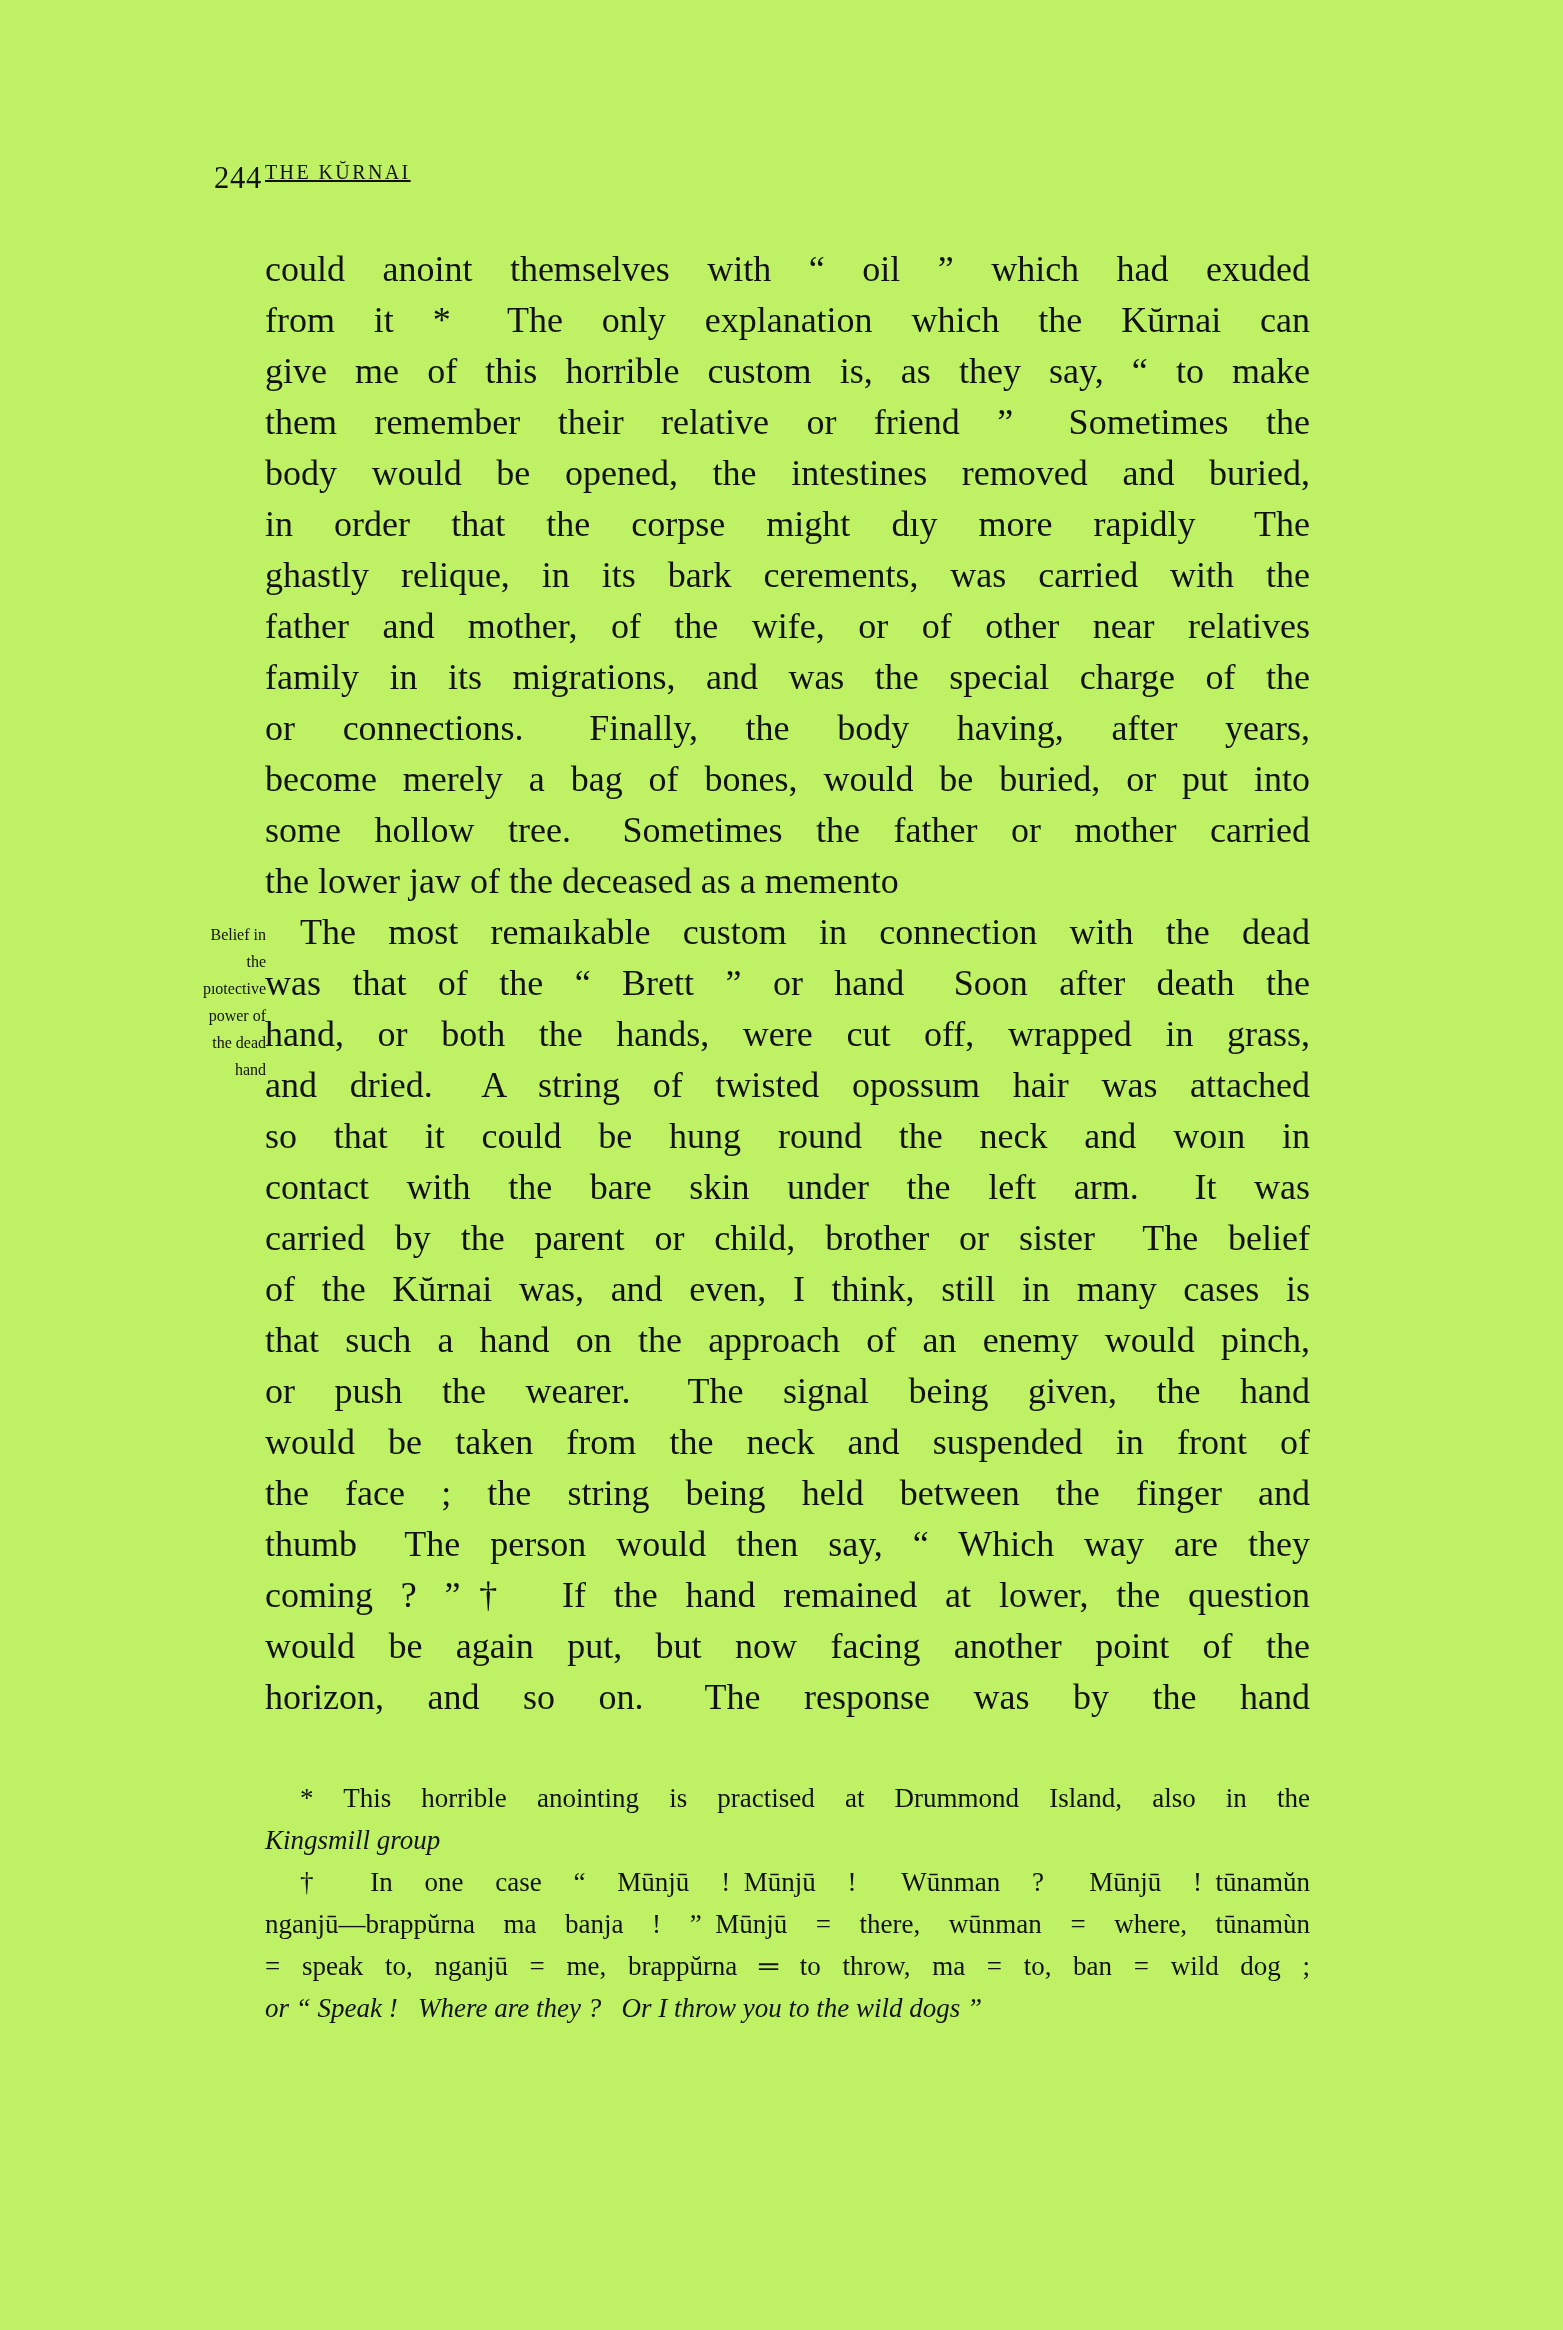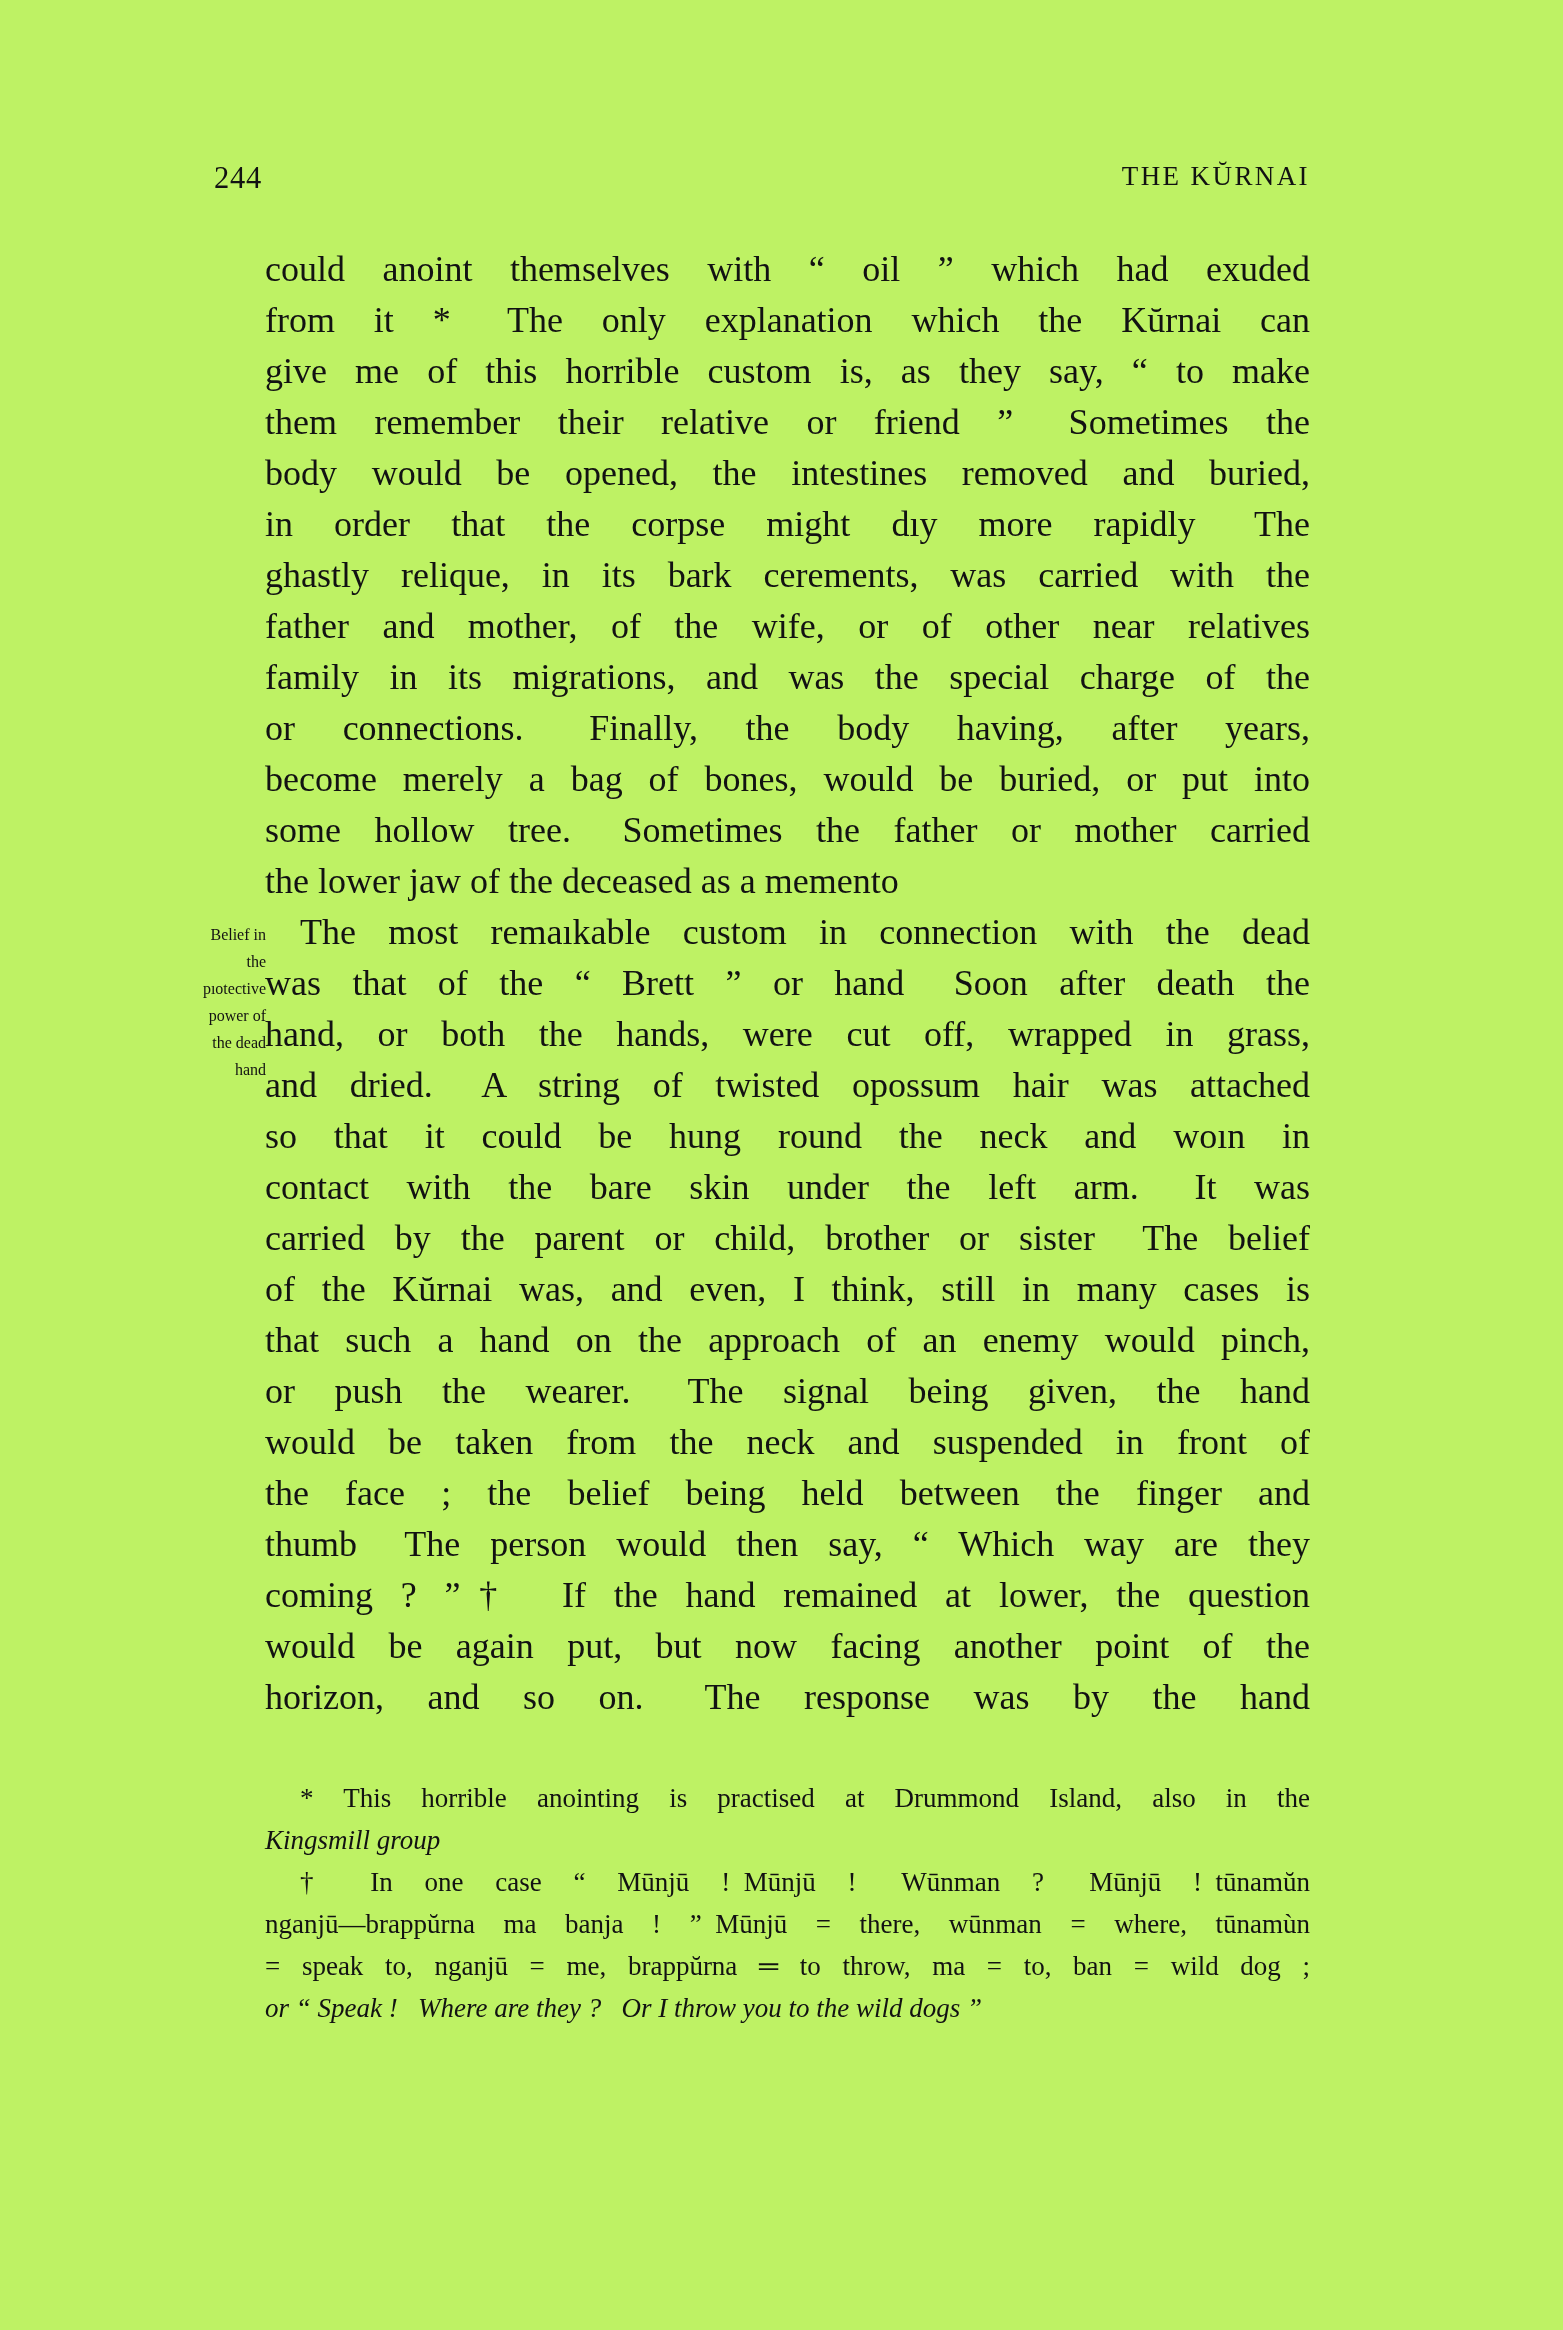--- a/index.html
+++ b/index.html
@@ -21,23 +21,24 @@
     left: 214px;
     top: 161px;
     font-size: 30.5px;
     letter-spacing: 0.8px;
   }
   .running-title {
     position: absolute;
     left: 265px;
     top: 161px;
     width: 1045px;
-    text-align: right;
-    font-size: 27px;
+    text-align: left;
+    font-size: 20px;
     letter-spacing: 2.4px;
+    text-decoration: underline;
   }
   .body-text {
     position: absolute;
     left: 265px;
     top: 244px;
     width: 1045px;
     font-size: 36px;
     line-height: 51px;
   }
   .bline {
@@ -121,21 +122,21 @@
       <div class="bline">was that of the “ Brett ” or hand  Soon after death the</div>
       <div class="bline">hand, or both the hands, were cut off, wrapped in grass,</div>
       <div class="bline">and dried.  A string of twisted opossum hair was attached</div>
       <div class="bline">so that it could be hung round the neck and woın in</div>
       <div class="bline">contact with the bare skin under the left arm.  It was</div>
       <div class="bline">carried by the parent or child, brother or sister  The belief</div>
       <div class="bline">of the Kŭrnai was, and even, I think, still in many cases is</div>
       <div class="bline">that such a hand on the approach of an enemy would pinch,</div>
       <div class="bline">or push the wearer.  The signal being given, the hand</div>
       <div class="bline">would be taken from the neck and suspended in front of</div>
-      <div class="bline">the face ; the belief being held between the finger and</div>
+      <div class="bline">the face ; the string being held between the finger and</div>
       <div class="bline">thumb  The person would then say, “ Which way are they</div>
       <div class="bline">coming ? ”†  If the hand remained at lower, the question</div>
       <div class="bline">would be again put, but now facing another point of the</div>
       <div class="bline">horizon, and so on.  The response was by the hand</div>
     </div>
 
   <div class="footnotes">
 
   <div class="fline indent">* This horrible anointing is practised at Drummond Island, also in the</div>
       <div class="fline left">Kingsmill group</div>

